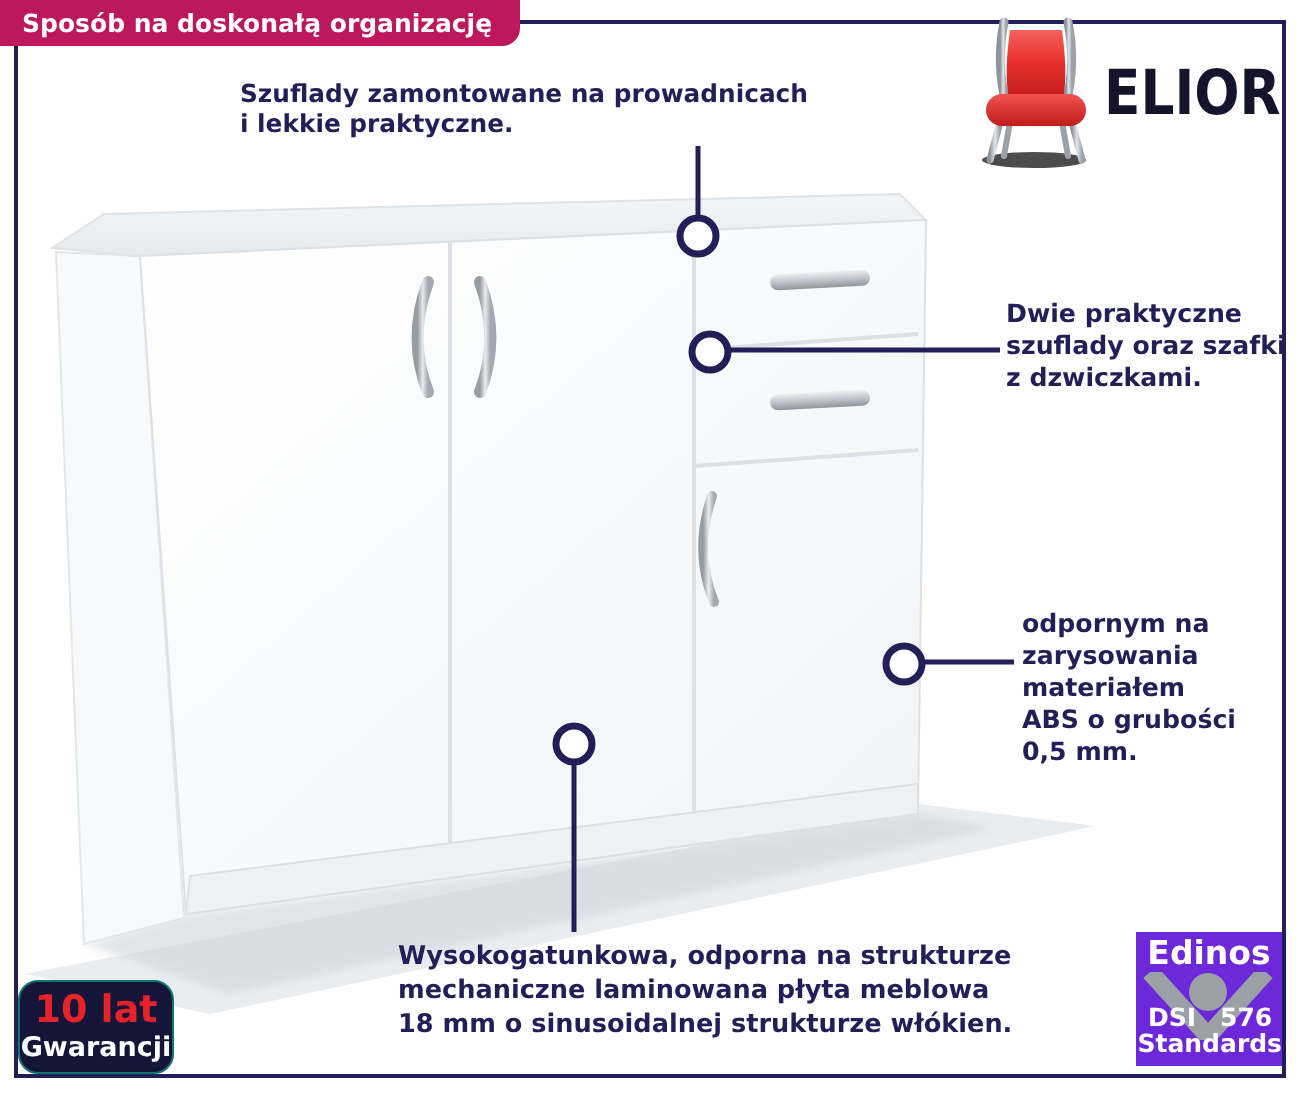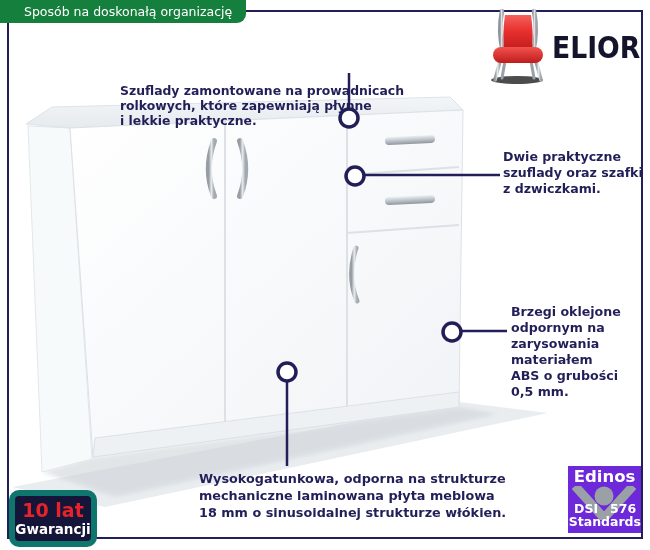--- a/index.html
+++ b/index.html
@@ -1,36 +1,36 @@
 <!DOCTYPE html>
 <html><head>
 <meta charset="utf-8">
 <style>
   html,body{margin:0;padding:0;background:#ffffff;}
   .canvas{position:relative;width:650px;height:550px;background:#ffffff;overflow:hidden;
           font-family:"DejaVu Sans","Liberation Sans",sans-serif;}
   .frame{position:absolute;left:7px;top:10px;width:632px;height:525px;
          border:2px solid #221e58;z-index:1;}
-  .ribbon{position:absolute;left:0;top:0;height:23px;background:#15803d;color:#ffffff;
-          z-index:3;padding:0 14px 0 24px;border-bottom-right-radius:9px;
-          font-size:12.5px;font-weight:normal;line-height:23px;white-space:nowrap;}
+  .ribbon{position:absolute;left:0;top:0;height:23px;background:#be185d;color:#ffffff;
+          z-index:3;padding:0 14px 0 11px;border-bottom-right-radius:9px;
+          font-size:12.5px;font-weight:bold;line-height:23px;white-space:nowrap;}
   .brand{position:absolute;left:488px;top:6px;width:155px;height:80px;z-index:2;}
   .brand-chair{position:absolute;left:0;top:0;}
   .brand-name{position:absolute;left:64px;top:22px;font-size:31px;font-weight:800;
               color:#14142c;transform:scaleX(0.86);transform-origin:left center;
               letter-spacing:0px;line-height:38px;}
   .scene{position:absolute;left:0;top:0;z-index:2;}
   .ann{position:absolute;color:#221e58;font-weight:bold;z-index:4;}
   .ann div{white-space:nowrap;}
-  .ann1{left:120px;top:39px;font-size:12.4px;line-height:15px;margin-top:44px;}
+  .ann1{left:120px;top:39px;font-size:12.4px;line-height:15px;}
   .ann2{left:503px;top:149px;font-size:12.6px;line-height:16px;}
   .ann3{left:511px;top:304px;font-size:12.6px;line-height:16px;}
   .ann4{left:199px;top:470px;font-size:12.8px;line-height:17px;}
   .warranty{position:absolute;left:9px;top:490px;width:76px;height:45px;background:#15153a;
-            border:6px solid #0f766e;border-radius:10px;z-index:4;text-align:center;
+            border:1px solid #0f766e;border-radius:10px;z-index:4;text-align:center;
             display:flex;flex-direction:column;justify-content:center;}
   .warranty .w1{color:#e62329;font-size:19px;font-weight:bold;line-height:22px;}
   .warranty .w2{color:#ffffff;font-size:13.5px;font-weight:bold;line-height:17px;}
   .edinos{position:absolute;left:568px;top:466px;width:73px;height:67px;background:#6d28d9;
           z-index:4;overflow:hidden;}
   .edinos .e-title{position:absolute;left:0;top:1px;width:73px;text-align:center;
                    color:#ffffff;font-size:16.5px;font-weight:bold;}
   .edinos .e-v{position:absolute;left:1px;top:20px;}
   .edinos .e-dsi{position:absolute;left:6px;top:35px;color:#ffffff;font-size:12.5px;font-weight:bold;}
   .edinos .e-804{position:absolute;left:42px;top:35px;color:#ffffff;font-size:12.5px;font-weight:bold;}
@@ -134,32 +134,30 @@
       <line x1="287" y1="380" x2="287" y2="466" stroke-width="2.5"></line>
       <circle cx="349" cy="118" r="9" fill="#ffffff" stroke-width="3.5"></circle>
       <circle cx="355" cy="176" r="9" fill="#ffffff" stroke-width="3.5"></circle>
       <circle cx="452" cy="332" r="9" fill="#ffffff" stroke-width="3.5"></circle>
       <circle cx="287" cy="372" r="9" fill="#ffffff" stroke-width="3.5"></circle>
     </g>
   </svg>
 
   <div class="ann ann1">
     <div>Szuflady zamontowane na prowadnicach</div>
-    <div>rolkowych, które zapewniają płynne</div>
     <div>i lekkie praktyczne.</div>
   </div>
 
   <div class="ann ann2">
     <div>Dwie praktyczne</div>
     <div>szuflady oraz szafki</div>
     <div>z dzwiczkami.</div>
   </div>
 
   <div class="ann ann3">
-    <div>Brzegi oklejone</div>
     <div>odpornym na</div>
     <div>zarysowania</div>
     <div>materiałem</div>
     <div>ABS o grubości</div>
     <div>0,5 mm.</div>
   </div>
 
   <div class="ann ann4">
     <div>Wysokogatunkowa, odporna na strukturze</div>
     <div>mechaniczne laminowana płyta meblowa</div>

